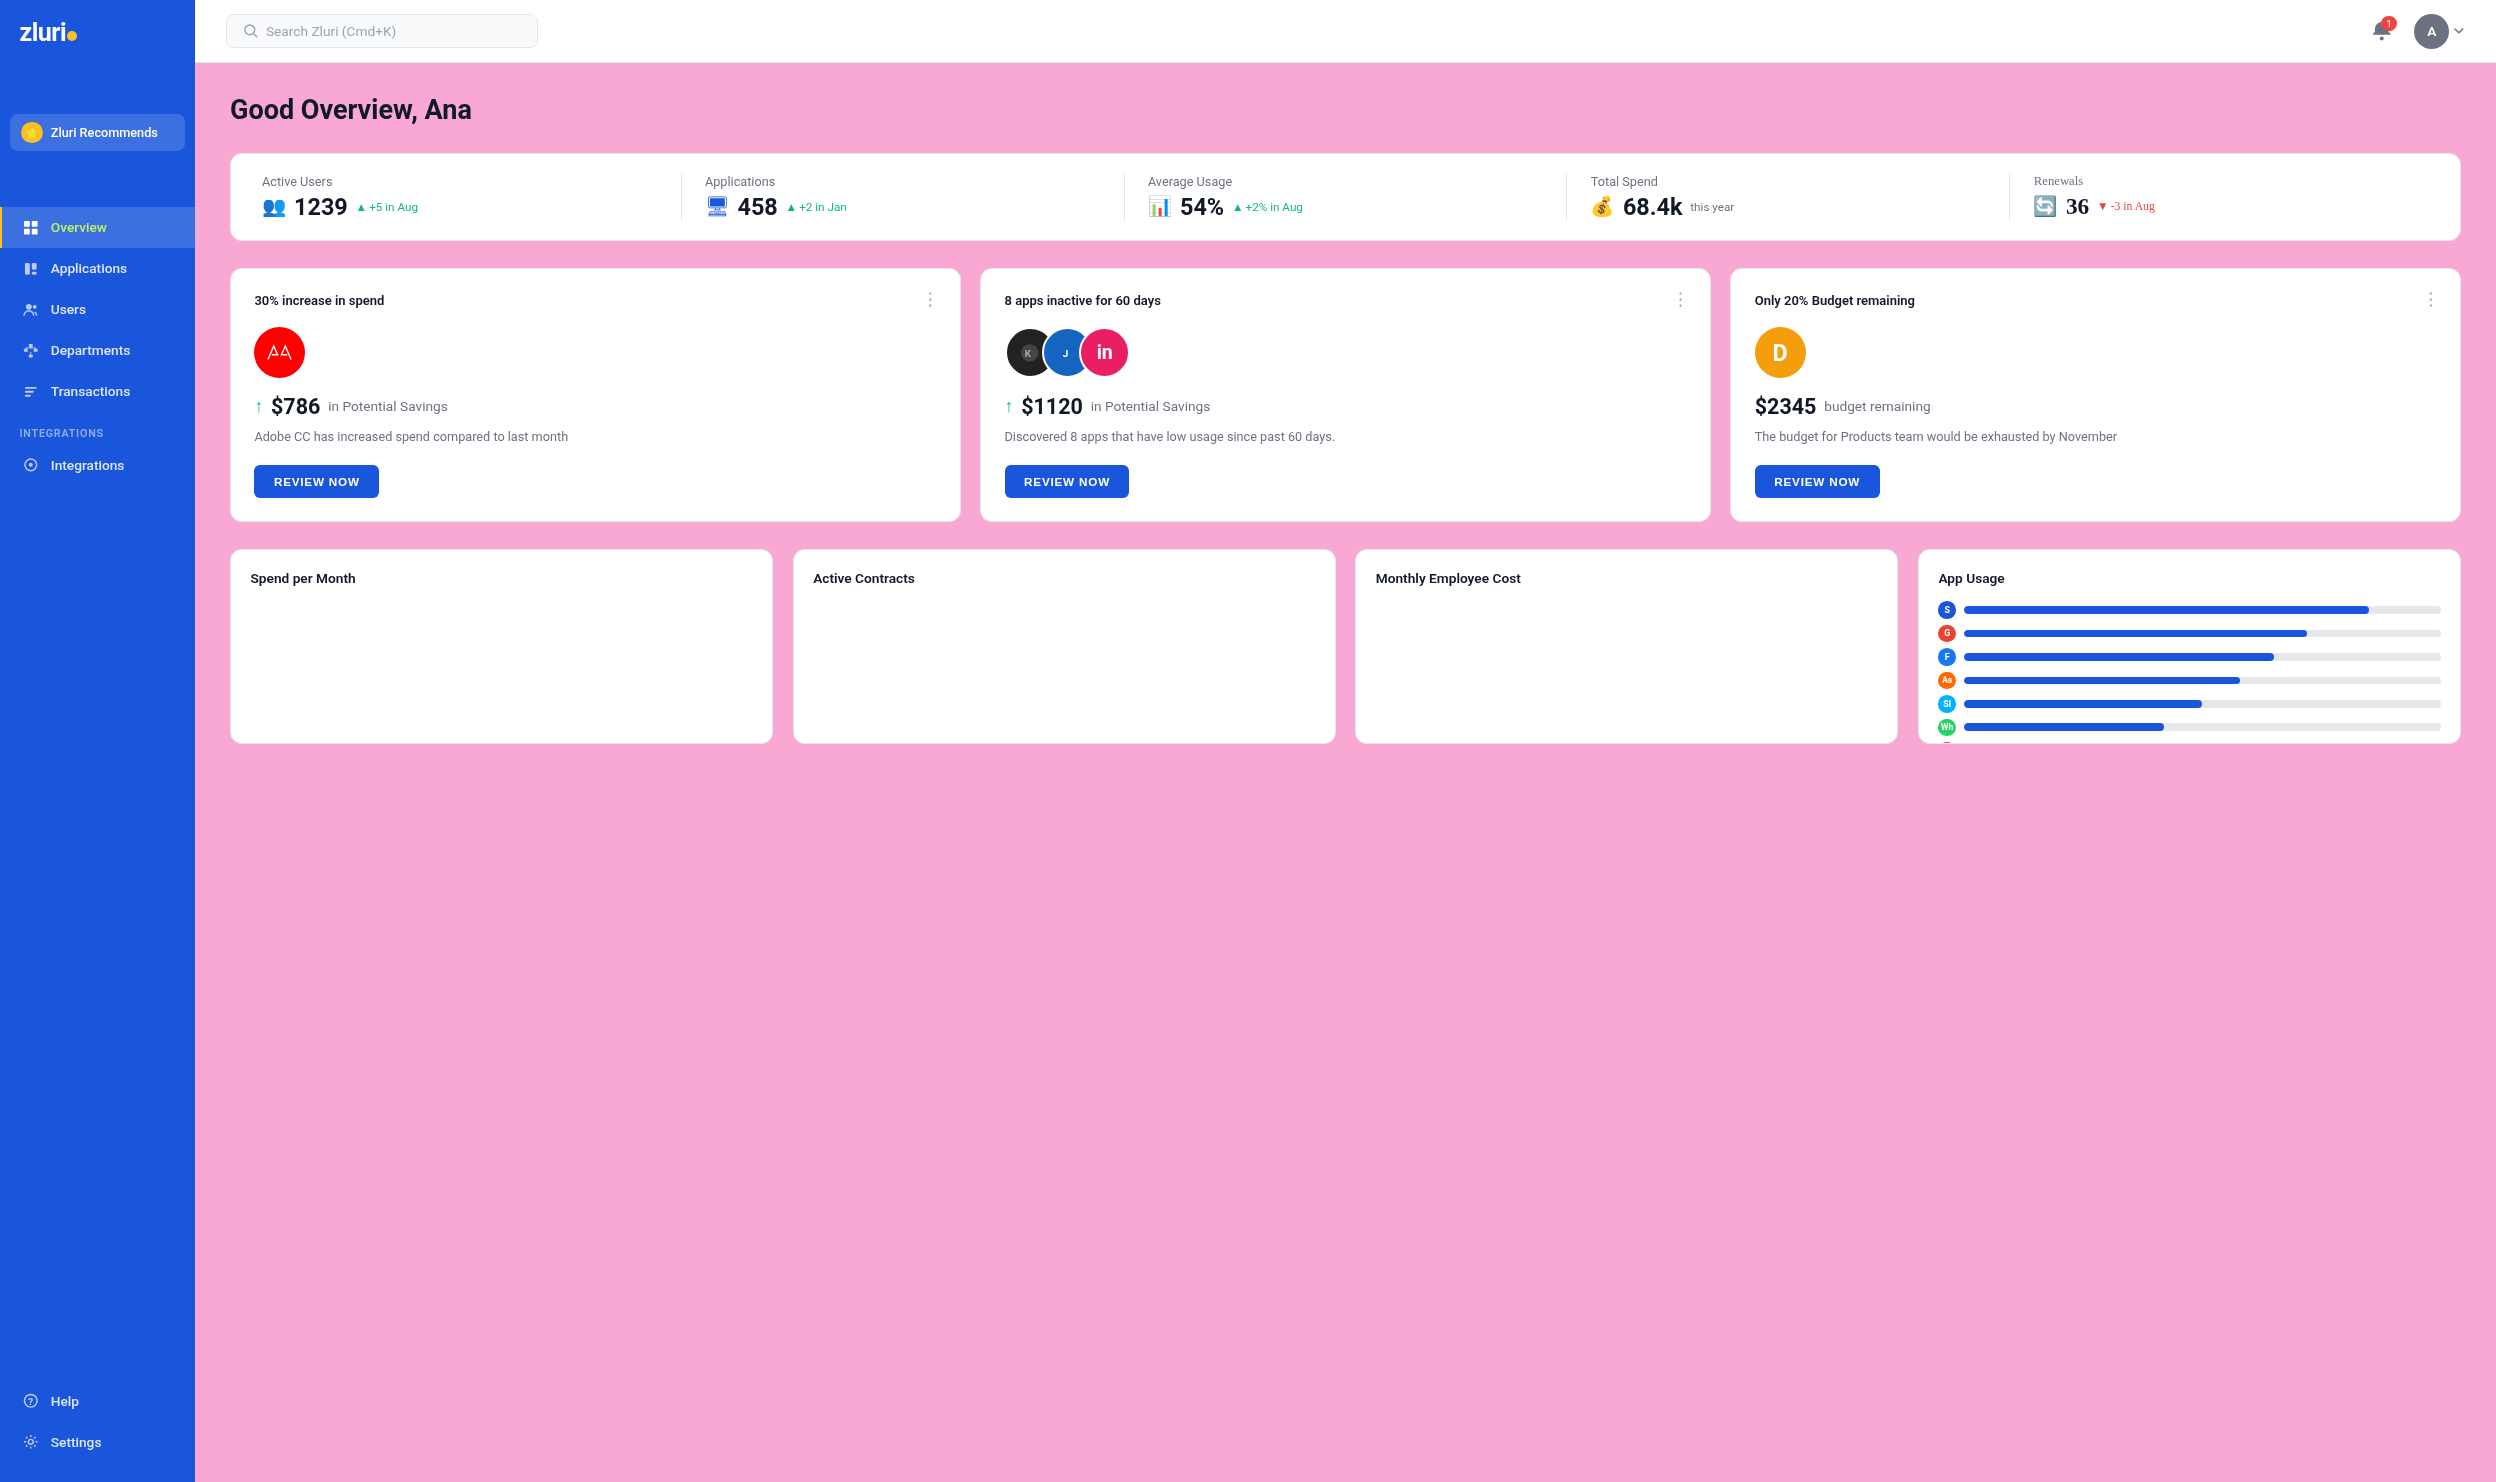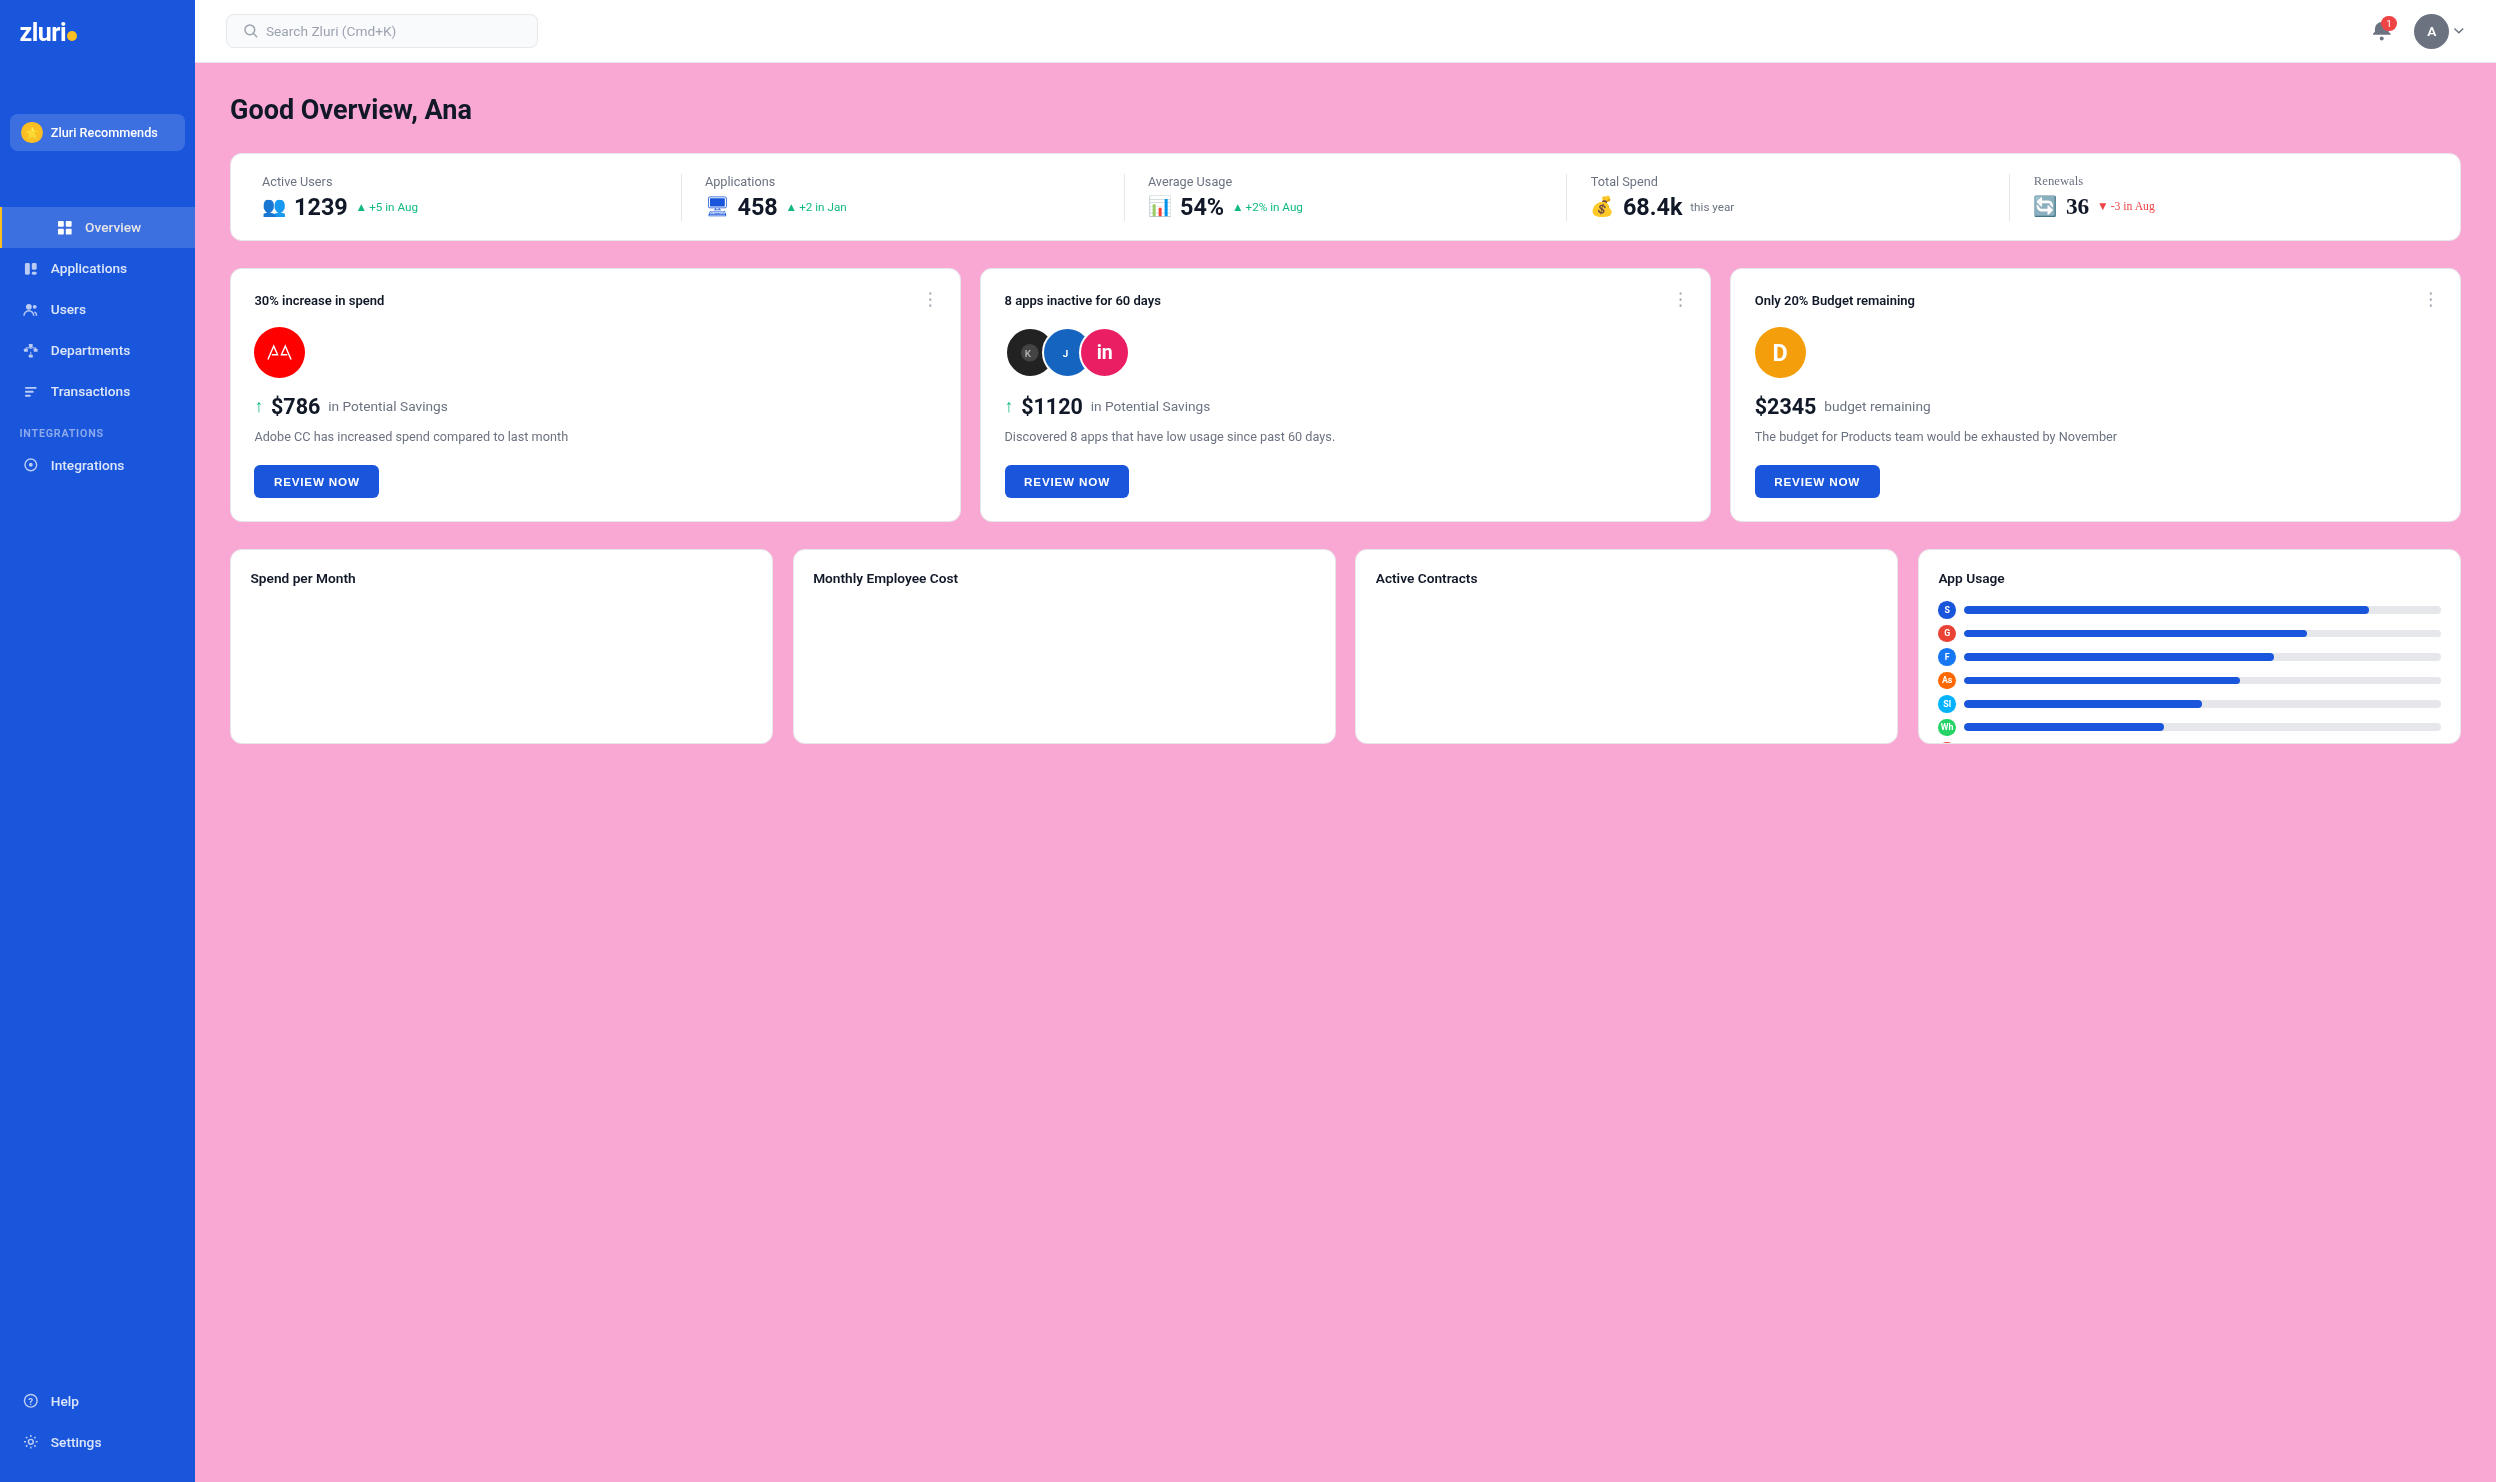--- a/index.html
+++ b/index.html
@@ -68,23 +68,22 @@
       padding: 11.7px 19.5px;
       color: rgba(255,255,255,0.85);
       font-size: 13.7px;
       font-weight: 500;
       cursor: pointer;
       border-left: 2.9px solid transparent;
       transition: background 0.15s;
     }
     .sidebar-item.active {
       background: rgba(255,255,255,0.15);
-      color: #e5e5e5;
+      color: #bef264;
       border-left: 2.9px solid #fbbf24;
-      justify-content: center;
     }
     .sidebar-item .icon {
       width: 17.6px;
       height: 17.6px;
       display: flex;
       align-items: center;
       justify-content: center;
       flex-shrink: 0;
     }
     .sidebar-section-label {
@@ -708,20 +707,62 @@
             <div class="bar-group">
               <div class="bar" style="height: 100%; background: rgb(139, 92, 246);"></div>
             </div>
             <div class="bar-group">
               <div class="bar" style="height: 66.6667%; background: rgb(139, 92, 246);"></div>
             </div>
           </div>
       </div>
 
       <div class="chart-card">
+        <div class="chart-title">Active Contracts</div>
+        <div class="chart-area" id="chart-2">
+            <div class="bar-group">
+              <div class="bar" style="height: 51.2821%; background: rgb(16, 185, 129);"></div>
+            </div>
+            <div class="bar-group">
+              <div class="bar" style="height: 70.5128%; background: rgb(16, 185, 129);"></div>
+            </div>
+            <div class="bar-group">
+              <div class="bar" style="height: 61.5385%; background: rgb(16, 185, 129);"></div>
+            </div>
+            <div class="bar-group">
+              <div class="bar" style="height: 79.4872%; background: rgb(16, 185, 129);"></div>
+            </div>
+            <div class="bar-group">
+              <div class="bar" style="height: 66.6667%; background: rgb(16, 185, 129);"></div>
+            </div>
+            <div class="bar-group">
+              <div class="bar" style="height: 87.1795%; background: rgb(16, 185, 129);"></div>
+            </div>
+            <div class="bar-group">
+              <div class="bar" style="height: 74.359%; background: rgb(16, 185, 129);"></div>
+            </div>
+            <div class="bar-group">
+              <div class="bar" style="height: 92.3077%; background: rgb(16, 185, 129);"></div>
+            </div>
+            <div class="bar-group">
+              <div class="bar" style="height: 79.4872%; background: rgb(16, 185, 129);"></div>
+            </div>
+            <div class="bar-group">
+              <div class="bar" style="height: 70.5128%; background: rgb(16, 185, 129);"></div>
+            </div>
+            <div class="bar-group">
+              <div class="bar" style="height: 100%; background: rgb(16, 185, 129);"></div>
+            </div>
+            <div class="bar-group">
+              <div class="bar" style="height: 64.1026%; background: rgb(16, 185, 129);"></div>
+            </div>
+          </div>
+      </div>
+
+      <div class="chart-card">
         <div class="chart-title">Monthly Employee Cost</div>
         <div class="chart-area" id="chart-1">
             <div class="bar-group">
               <div class="bar" style="height: 58.8235%; background: rgb(245, 158, 11);"></div>
               <div class="bar" style="height: 35.2941%; background: rgb(253, 230, 138);"></div>
             </div>
             <div class="bar-group">
               <div class="bar" style="height: 76.4706%; background: rgb(245, 158, 11);"></div>
               <div class="bar" style="height: 45.8824%; background: rgb(253, 230, 138);"></div>
             </div>
@@ -757,62 +798,20 @@
               <div class="bar" style="height: 72.9412%; background: rgb(245, 158, 11);"></div>
               <div class="bar" style="height: 43.7647%; background: rgb(253, 230, 138);"></div>
             </div>
             <div class="bar-group">
               <div class="bar" style="height: 100%; background: rgb(245, 158, 11);"></div>
               <div class="bar" style="height: 60%; background: rgb(253, 230, 138);"></div>
             </div>
             <div class="bar-group">
               <div class="bar" style="height: 68.2353%; background: rgb(245, 158, 11);"></div>
               <div class="bar" style="height: 40.9412%; background: rgb(253, 230, 138);"></div>
-            </div>
-          </div>
-      </div>
-
-      <div class="chart-card">
-        <div class="chart-title">Active Contracts</div>
-        <div class="chart-area" id="chart-2">
-            <div class="bar-group">
-              <div class="bar" style="height: 51.2821%; background: rgb(16, 185, 129);"></div>
-            </div>
-            <div class="bar-group">
-              <div class="bar" style="height: 70.5128%; background: rgb(16, 185, 129);"></div>
-            </div>
-            <div class="bar-group">
-              <div class="bar" style="height: 61.5385%; background: rgb(16, 185, 129);"></div>
-            </div>
-            <div class="bar-group">
-              <div class="bar" style="height: 79.4872%; background: rgb(16, 185, 129);"></div>
-            </div>
-            <div class="bar-group">
-              <div class="bar" style="height: 66.6667%; background: rgb(16, 185, 129);"></div>
-            </div>
-            <div class="bar-group">
-              <div class="bar" style="height: 87.1795%; background: rgb(16, 185, 129);"></div>
-            </div>
-            <div class="bar-group">
-              <div class="bar" style="height: 74.359%; background: rgb(16, 185, 129);"></div>
-            </div>
-            <div class="bar-group">
-              <div class="bar" style="height: 92.3077%; background: rgb(16, 185, 129);"></div>
-            </div>
-            <div class="bar-group">
-              <div class="bar" style="height: 79.4872%; background: rgb(16, 185, 129);"></div>
-            </div>
-            <div class="bar-group">
-              <div class="bar" style="height: 70.5128%; background: rgb(16, 185, 129);"></div>
-            </div>
-            <div class="bar-group">
-              <div class="bar" style="height: 100%; background: rgb(16, 185, 129);"></div>
-            </div>
-            <div class="bar-group">
-              <div class="bar" style="height: 64.1026%; background: rgb(16, 185, 129);"></div>
             </div>
           </div>
       </div>
 
       <div class="chart-card">
         <div class="chart-title">App Usage</div>
         <div class="app-usage-list" id="chart-3">
             <div class="app-usage-row">
               <div class="app-usage-icon" style="background: rgb(26, 86, 219);">S</div>
               <div class="app-usage-bar-bg">

